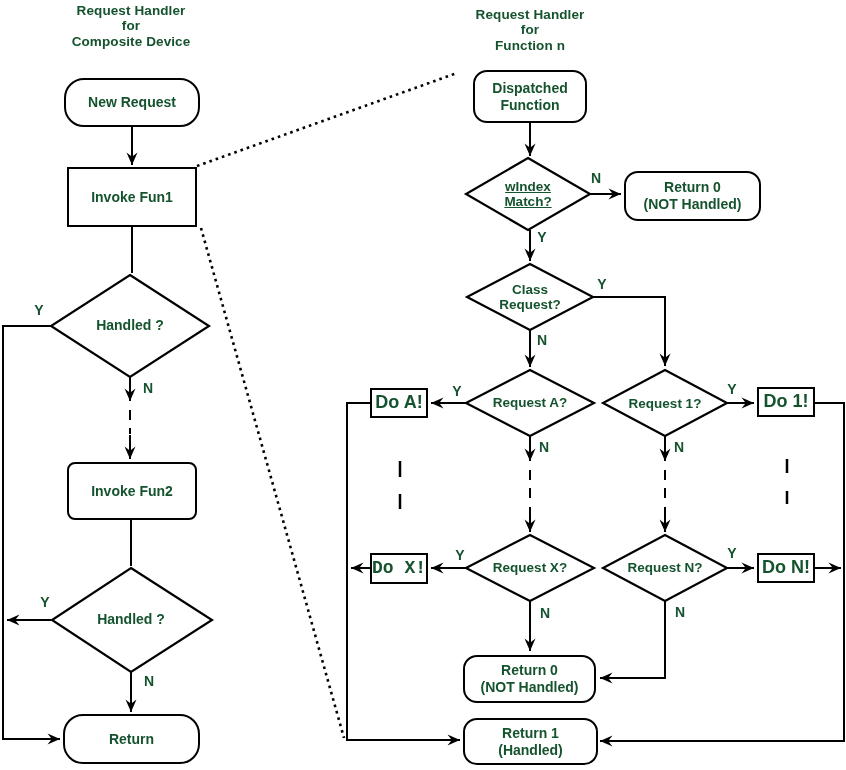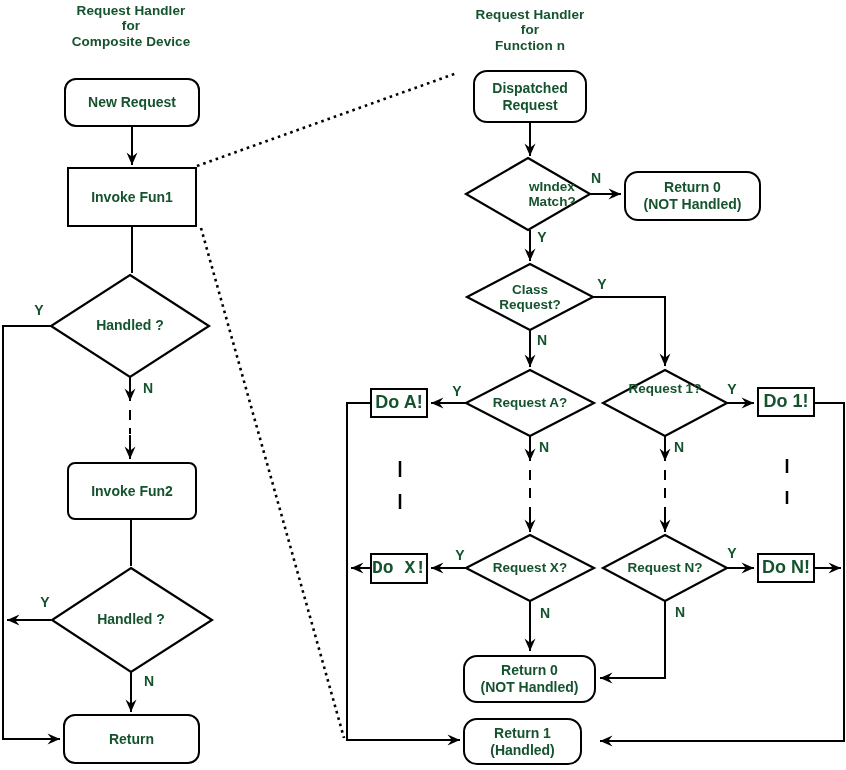--- a/index.html
+++ b/index.html
@@ -11,21 +11,21 @@
   .title{
     position:absolute;text-align:center;font-size:13.5px;font-weight:700;
     line-height:1.14;letter-spacing:.1px;
   }
   .title span{display:block;}
   .node{
     position:absolute;box-sizing:border-box;background:#fff;border:2.4px solid #000;
     display:flex;flex-direction:column;justify-content:center;
     text-align:center;font-size:14px;font-weight:600;line-height:1.18;z-index:2;
   }
-  .rounded{border-radius:12px;}
+  .rounded{border-radius:20px;}
   .small{font-size:18px;border-width:2.6px;}
   .sm-text{font-size:14px;}
   .dtext{
     position:absolute;display:flex;flex-direction:column;align-items:center;
     justify-content:center;text-align:center;font-size:13.5px;font-weight:600;
     line-height:1.12;z-index:2;background:transparent;
   }
   .dtext.big{font-size:14px;}
   .lbl{
     position:absolute;transform:translate(-50%,-50%);font-size:14px;font-weight:600;
@@ -124,38 +124,38 @@
   </div>
   <div class="dtext big" style="left:62px;top:606px;width:138px;height:28px;">
     <span>Handled ?</span>
   </div>
   <div class="node rounded" style="left:63px;top:714px;width:137px;height:50px;">
     <span>Return</span>
   </div>
 
   <div class="node rounded" style="left:473px;top:70px;width:114px;height:53px;border-radius:14px;">
     <span>Dispatched</span>
-    <span>Request</span>
-  </div>
-  <div class="dtext" style="left:492px;top:166px;width:120px;height:56px;">
+    <span>Function</span>
+  </div>
+  <div class="dtext" style="left:468px;top:166px;width:120px;height:56px;text-decoration:underline;">
     <span>wIndex</span>
     <span>Match?</span>
   </div>
   <div class="node rounded sm-text" style="left:624px;top:171px;width:137px;height:50px;border-radius:14px;">
     <span>Return 0</span>
     <span>(NOT Handled)</span>
   </div>
   <div class="dtext" style="left:466px;top:389px;width:128px;height:28px;">
     <span>Request A?</span>
   </div>
   <div class="dtext" style="left:470px;top:269px;width:120px;height:56px;">
     <span>Class</span>
     <span>Request?</span>
   </div>
-  <div class="dtext" style="left:601px;top:375px;width:128px;height:28px;">
+  <div class="dtext" style="left:601px;top:390px;width:128px;height:28px;">
     <span>Request 1?</span>
   </div>
   <div class="node small" style="left:370px;top:388px;width:58px;height:30px;">
     <span>Do A!</span>
   </div>
   <div class="node small" style="left:757px;top:387px;width:58px;height:30px;">
     <span>Do 1!</span>
   </div>
   <div class="dtext" style="left:601px;top:554px;width:128px;height:28px;">
     <span>Request N?</span>
@@ -166,21 +166,21 @@
   <div class="node small" style="left:370px;top:553px;width:58px;height:31px;font-family:Liberation Mono, monospace;">
     <span>Do X!</span>
   </div>
   <div class="node small" style="left:757px;top:553px;width:58px;height:30px;">
     <span>Do N!</span>
   </div>
   <div class="node rounded sm-text" style="left:463px;top:655px;width:133px;height:48px;border-radius:14px;">
     <span>Return 0</span>
     <span>(NOT Handled)</span>
   </div>
-  <div class="node rounded sm-text" style="left:463px;top:718px;width:119px;height:47px;border-radius:14px;">
+  <div class="node rounded sm-text" style="left:463px;top:718px;width:135px;height:47px;border-radius:14px;">
     <span>Return 1</span>
     <span>(Handled)</span>
   </div>
 
   <span class="lbl" style="left:39px;top:310px;">Y</span>
   <span class="lbl" style="left:148px;top:388px;">N</span>
   <span class="lbl" style="left:45px;top:602px;">Y</span>
   <span class="lbl" style="left:149px;top:681px;">N</span>
 
   <span class="lbl" style="left:596px;top:178px;">N</span>

